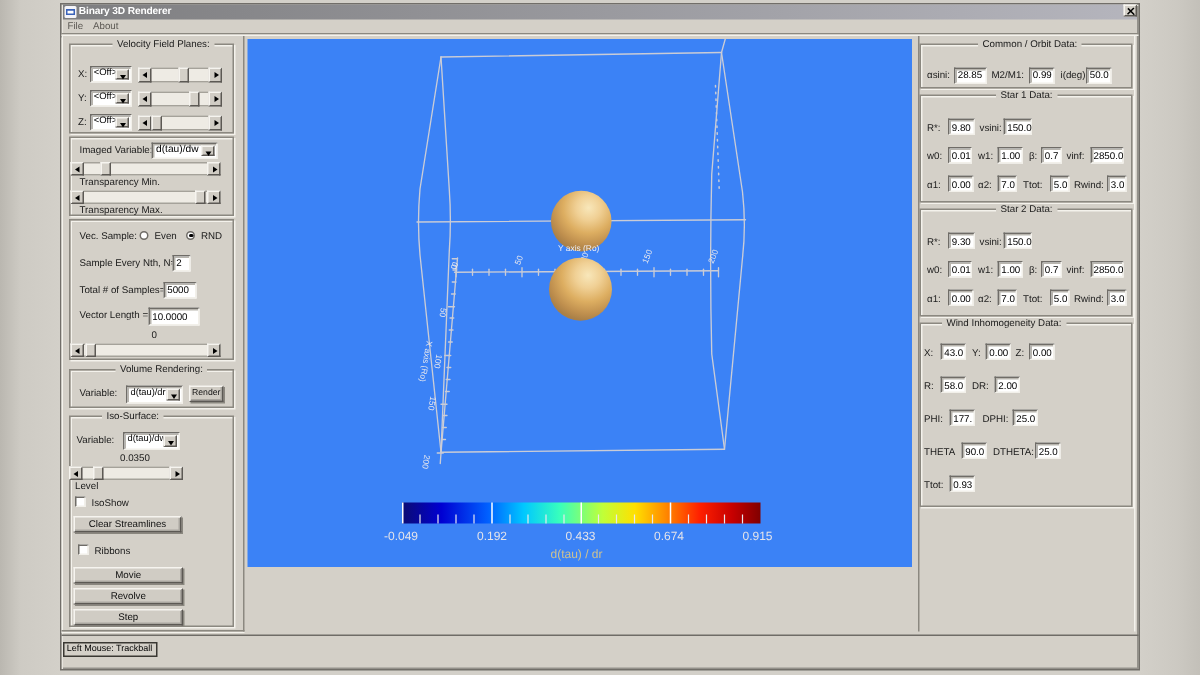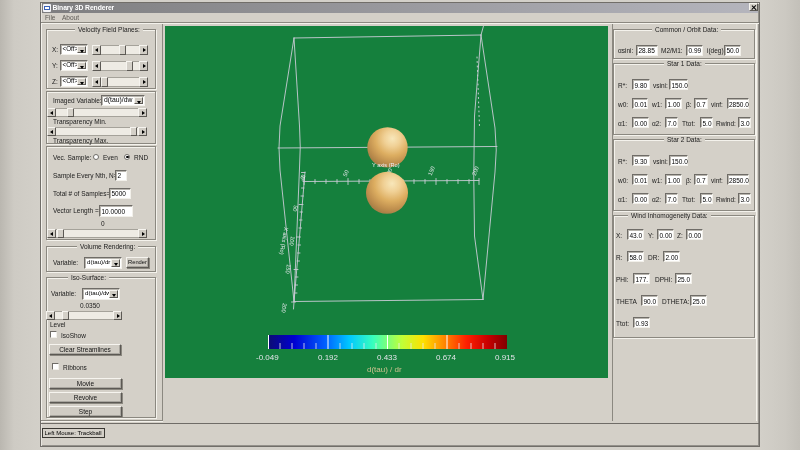--- a/index.html
+++ b/index.html
@@ -263,21 +263,21 @@
 <div class="a in" style="left:633px;top:273px;width:17px;height:11px">177.</div>
 <div class="a t6" style="left:655px;top:276px">DPHI:</div>
 <div class="a in" style="left:675px;top:273px;width:17px;height:11px">25.0</div>
 <div class="a t6" style="left:616px;top:298px">THETA</div>
 <div class="a in" style="left:641px;top:295px;width:17px;height:11px">90.0</div>
 <div class="a t6" style="left:662px;top:298px">DTHETA:</div>
 <div class="a in" style="left:690px;top:295px;width:17px;height:11px">25.0</div>
 <div class="a t6" style="left:616px;top:320px">Ttot:</div>
 <div class="a in" style="left:633px;top:317px;width:17px;height:11px">0.93</div>
 
-<div class="a" id="viz" style="left:165px;top:26px;width:443px;height:352px;background:#15803d">
+<div class="a" id="viz" style="left:165px;top:26px;width:443px;height:352px;background:#3b82f6">
 <svg width="443" height="352" viewBox="0 0 443 352">
 <defs>
 <radialGradient id="sph" cx="0.62" cy="0.28" r="0.72">
  <stop offset="0" stop-color="#f8e7ba"></stop>
  <stop offset="0.28" stop-color="#f0d095"></stop>
  <stop offset="0.58" stop-color="#ddae61"></stop>
  <stop offset="0.85" stop-color="#bf8f4e"></stop>
  <stop offset="1" stop-color="#aa8047"></stop>
 </radialGradient>
 <linearGradient id="jet" x1="0" y1="0" x2="1" y2="0">

